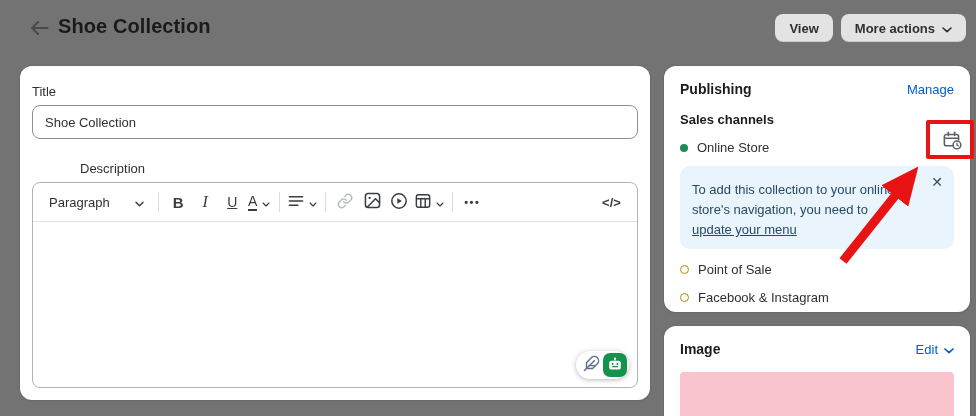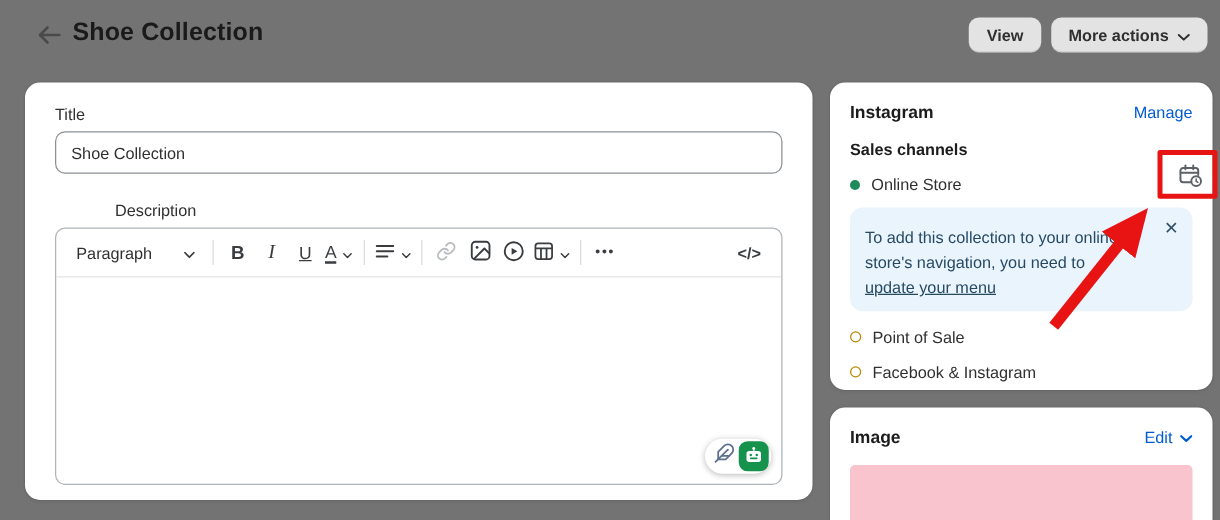--- a/index.html
+++ b/index.html
@@ -10,21 +10,21 @@
   .back-btn{position:absolute;left:28px;top:18px;width:22px;height:22px;border:none;background:transparent;
             display:flex;align-items:center;justify-content:center;cursor:pointer;padding:0;}
   .page-title{position:absolute;left:58px;top:15px;font-size:20px;font-weight:700;color:#1a1a1a;letter-spacing:.1px;}
   .header-actions{position:absolute;right:10px;top:14px;display:flex;gap:8px;}
   .btn{background:#e3e3e3;border:none;border-radius:8px;height:28px;padding:0 14px;cursor:pointer;
        font-family:"Liberation Sans",sans-serif;font-size:13px;font-weight:600;color:#302f2f;
        display:inline-flex;align-items:center;gap:7px;box-shadow:inset 0 -1px 0 rgba(0,0,0,.10);text-align:right;}
   
   .card{position:absolute;background:#fff;border-radius:12px;
         box-shadow:0 1px 3px rgba(26,26,26,.07),0 0 0 1px rgba(0,0,0,.04);box-sizing:border-box;}
-  .card-main{left:20px;top:66px;width:630px;height:334px;padding:18px 24px;}
+  .card-main{left:20px;top:66px;width:630px;height:334px;padding:18px 12px;}
   .field-label{font-size:13px;color:#303030;margin-bottom:6px;}
   .text-input{width:100%;height:34px;box-sizing:border-box;border:1px solid #8c9196;border-radius:8px;
               padding:0 12px;font-family:"Liberation Sans",sans-serif;font-size:13px;color:#303030;outline:none;background:#fff;}
   .desc-label{margin-top:22px;margin-left:48px;}
   .editor{position:relative;border:1px solid #aeb4b9;border-radius:8px;height:206px;box-sizing:border-box;background:#fff;}
   .toolbar{display:flex;align-items:center;height:38px;padding:0 8px;border-bottom:1px solid #e3e3e3;color:#3a3d40;}
   .tb{display:flex;align-items:center;justify-content:center;height:28px;min-width:27px;border:none;background:transparent;
       cursor:pointer;border-radius:6px;font-family:"Liberation Sans",sans-serif;color:#3a3d40;padding:0 2px;gap:5px;}
   .tb-paragraph{font-size:13px;padding:0 8px;gap:25px;color:#303030;}
   .tb-bold{font-weight:700;font-size:15px;}
@@ -204,21 +204,21 @@
               <circle cx="10.4" cy="7" r="1" fill="#15934d"></circle>
               <path d="M5.6 9.7 h4.8" stroke="#15934d" stroke-width="1.3" stroke-linecap="round" fill="none"></path>
             </svg>
         </span>
       </div>
     </div>
   </div>
 
   <div class="card card-publishing">
     <div class="card-head">
-      <div class="card-title">Instagram</div>
+      <div class="card-title">Publishing</div>
       <a class="link">Manage</a>
     </div>
     <div class="subhead">Sales channels</div>
 
     <div class="channel-row">
       <span class="dot-active"></span>
       <span>Online Store</span>
     </div>
 
     <div class="info-banner">

